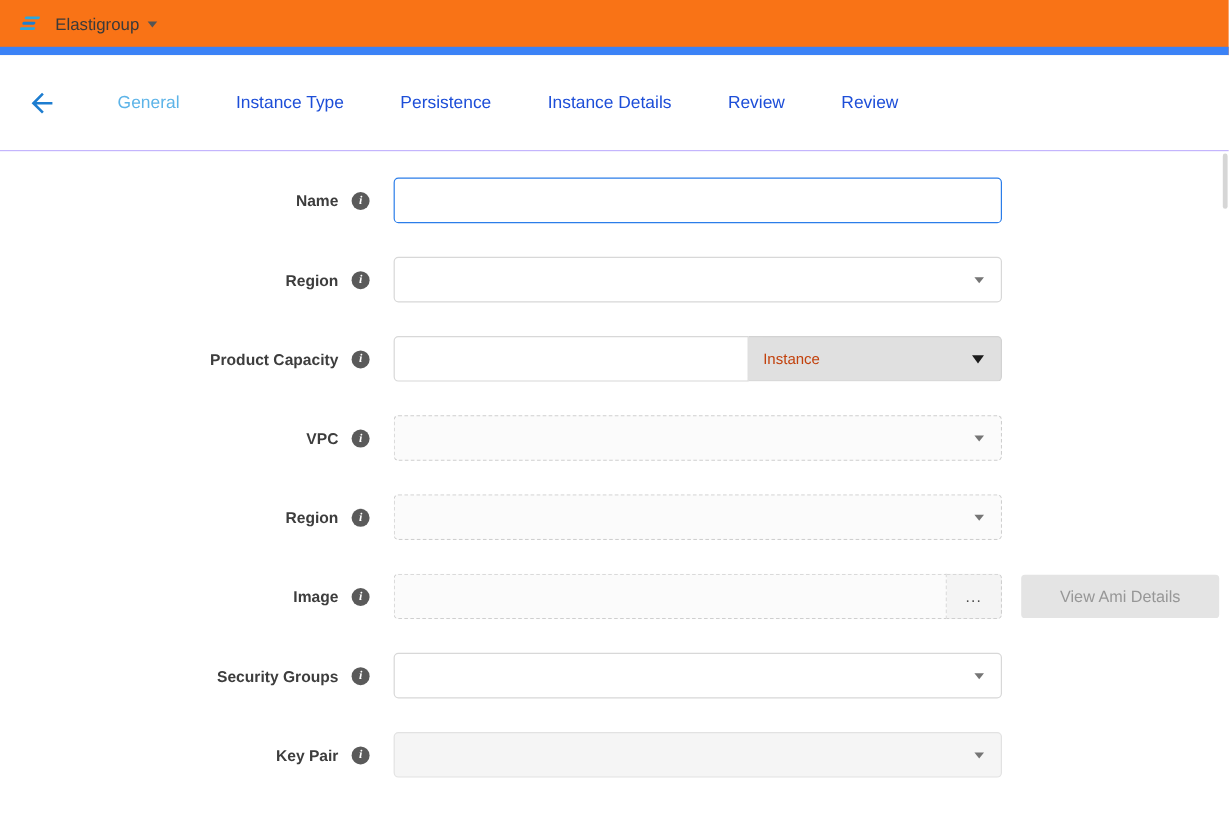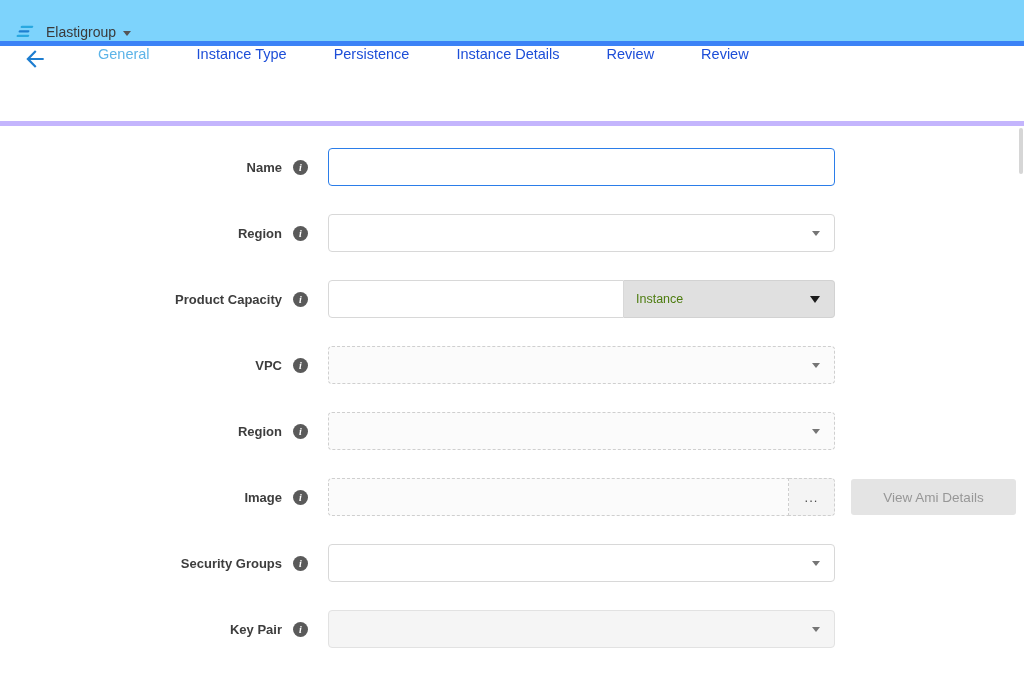--- a/index.html
+++ b/index.html
@@ -7,41 +7,41 @@
     width:1024px; height:688px;
     background:#ffffff;
     font-family:"Liberation Sans", sans-serif;
     color:#333;
     overflow:hidden;
   }
 
   
   .topbar {
     height:46px;
-    display:flex; align-items:flex-end;
+    display:flex; align-items:center;
     padding:0 16px;
-    border-bottom:5px solid #3b82f6;
-    background:#7dd3fc;
+    border-bottom:7px solid #3b82f6;
+    background:#f97316;
   }
   .brand { display:flex; align-items:center; cursor:pointer; }
   .brand-logo { width:22px; height:18px; margin-right:8px; }
   .brand-name { font-size:14px; color:#3a3a3a; }
   .brand-caret {
     width:0; height:0; margin-left:7px; margin-top:2px;
     border-left:4px solid transparent;
     border-right:4px solid transparent;
     border-top:5px solid #555;
   }
 
   
   .tabbar {
     height:80px;
-    display:flex; 
+    display:flex; align-items:center;
     padding:0 22px;
-    border-bottom:5px solid #c4b5fd;
+    border-bottom:1px solid #c4b5fd;
     background:#fff;
   }
   .back-btn { width:26px; height:26px; cursor:pointer; flex:0 0 auto; }
   .tabs { display:flex; margin-left:50px; }
   .tab {
     font-size:14.5px; color:#1d4ed8;
     margin-right:47px;
     cursor:pointer; white-space:nowrap;
   }
   .tab.active { color:#5db4e8; }
@@ -94,21 +94,21 @@
   }
 
   
   .capacity-input { width:296px; border-radius:4px 0 0 4px; }
   .unit-select {
     position:relative;
     width:211px; height:38px;
     background:#e0e0e0; border:1px solid #d2d2d2; border-left:none;
     border-radius:0 4px 4px 0;
     display:flex; align-items:center;
-    padding:0 12px; font-size:12.5px; color:#4d7c0f;
+    padding:0 12px; font-size:12.5px; color:#c2410c;
     cursor:pointer;
   }
   .unit-select .caret {
     border-left:5.5px solid transparent;
     border-right:5.5px solid transparent;
     border-top:7px solid #1c1c1c;
     top:15px;
   }
 
   

